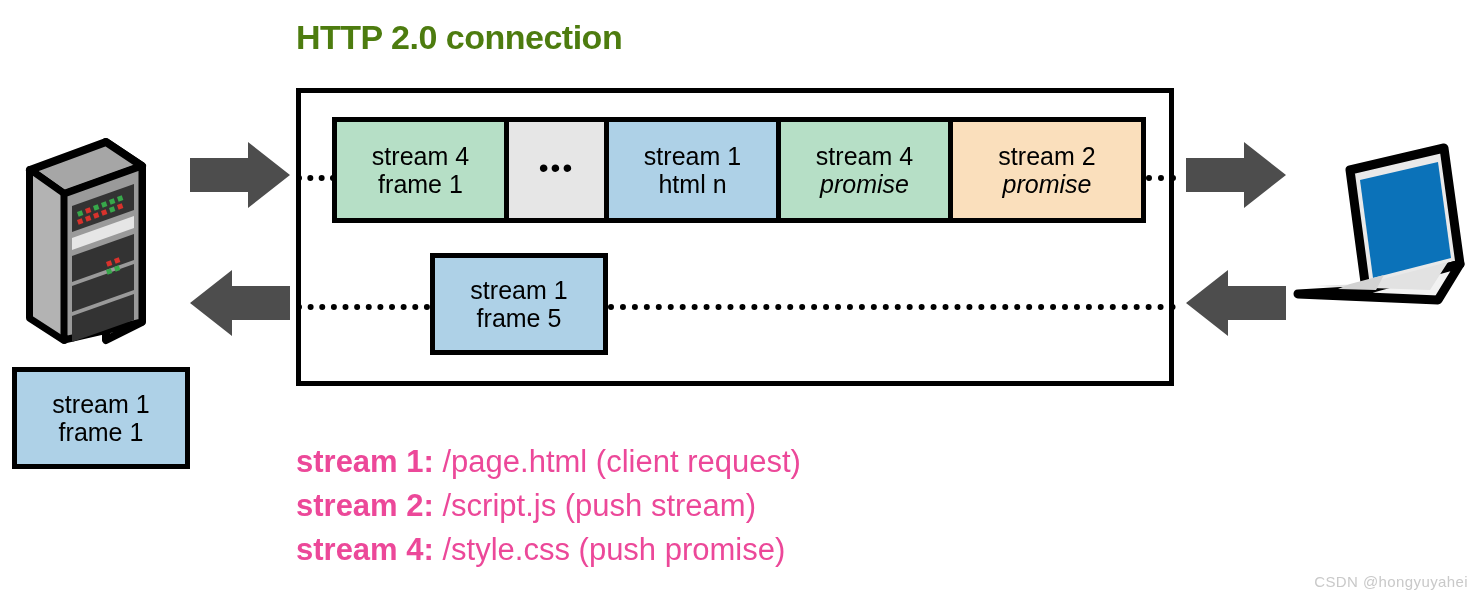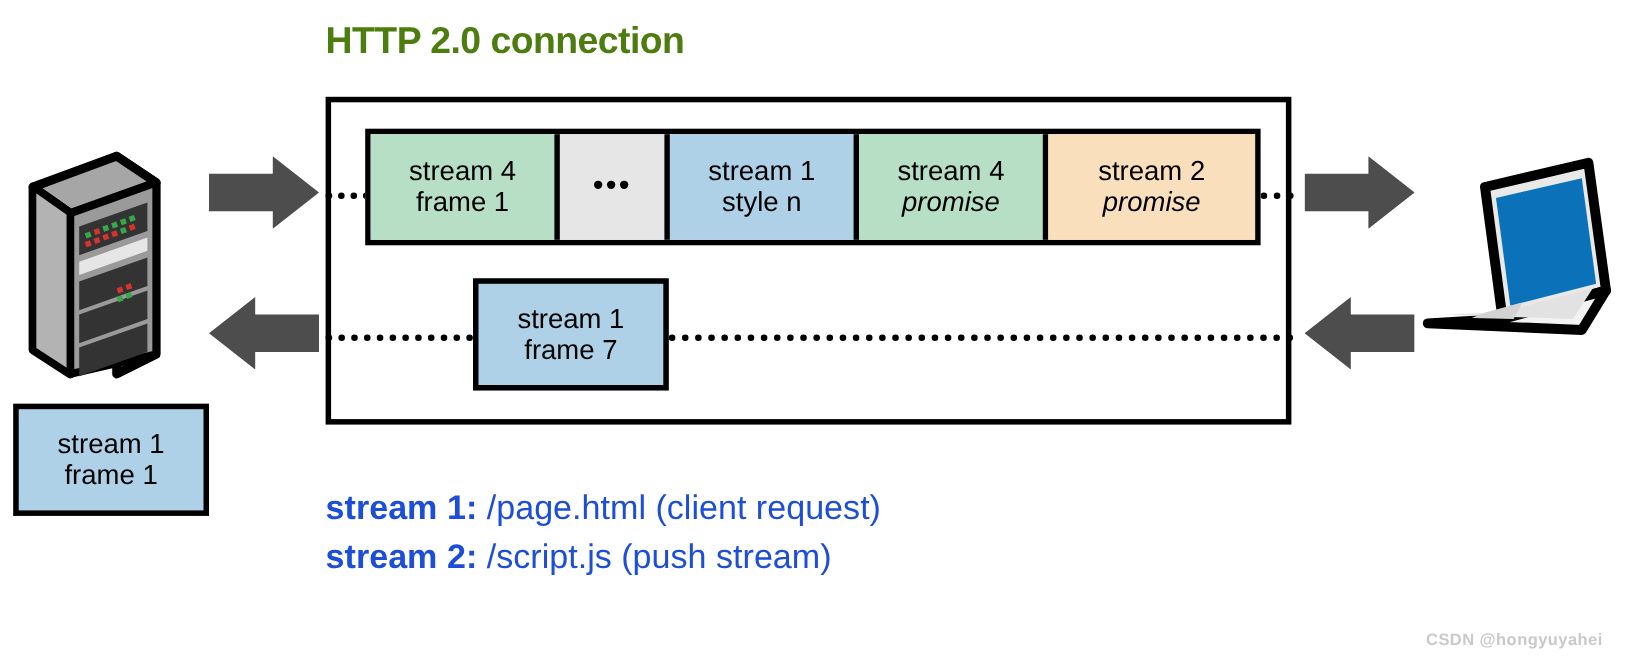--- a/index.html
+++ b/index.html
@@ -132,38 +132,37 @@
   #server-icon { position: absolute; left: 18px; top: 132px; }
   #laptop-icon { position: absolute; left: 1288px; top: 132px; }
 
   
   #legend {
     position: absolute;
     left: 296px;
     top: 440px;
     font-size: 31px;
     line-height: 1.42;
-    color: #1d4ed8;
+    color: #ec4899;
     white-space: nowrap;
   }
   .legend-row { display: block; }
   .legend-stream { font-weight: bold; }
   .legend-colon { font-weight: bold; }
   .legend-detail { font-weight: normal; }
 
   
   #watermark {
     position: absolute;
-    right: 25px;
+    right: 14px;
     bottom: 8px;
     font-size: 15px;
     color: #c9c9c9;
     letter-spacing: 0.4px;
     white-space: nowrap;
-    font-weight: bold;
   }
 </style>
 </head>
 <body>
 
 <div id="diagram-title">HTTP 2.0 connection</div>
 
 <div id="server-icon">
   <svg width="132" height="218" viewBox="0 0 132 218" xmlns="http://www.w3.org/2000/svg">
 
@@ -228,38 +227,38 @@
     <span class="cell-line-1">stream 4</span>
     <span class="cell-line-2">frame 1</span>
   </div>
 
   <div class="frame-cell cell-w-ellipsis fill-gray">
     <span class="ellipsis-dots">•••</span>
   </div>
 
   <div class="frame-cell cell-w-stream1framen fill-blue">
     <span class="cell-line-1">stream 1</span>
-    <span class="cell-line-2">style n</span>
+    <span class="cell-line-2">html n</span>
   </div>
 
   <div class="frame-cell cell-w-stream4prom fill-green">
     <span class="cell-line-1">stream 4</span>
     <span class="cell-line-2 em">promise</span>
   </div>
 
   <div class="frame-cell cell-w-stream2prom fill-orange">
     <span class="cell-line-1">stream 2</span>
     <span class="cell-line-2 em">promise</span>
   </div>
 
 </div>
 
 <div class="standalone-frame fill-blue" id="frame-inbound-stream1-frame2">
   <span>stream 1</span>
-  <span>frame 7</span>
+  <span>frame 5</span>
 </div>
 
 <div class="standalone-frame fill-blue" id="frame-pending-stream1-frame1">
   <span>stream 1</span>
   <span>frame 1</span>
 </div>
 
 <div class="arrow" id="arrow-outbound-to-client-right">
   <svg width="100" height="66" viewBox="0 0 100 66" xmlns="http://www.w3.org/2000/svg">
     <polygon points="0,16 58,16 58,0 100,33 58,66 58,50 0,50" fill="#4d4d4d"></polygon>
@@ -288,15 +287,19 @@
 
 <div id="legend">
   <span class="legend-row">
     <span class="legend-stream">stream 1</span><span class="legend-colon">:</span>
     <span class="legend-detail">/page.html  (client request)</span>
   </span>
   <span class="legend-row">
     <span class="legend-stream">stream 2</span><span class="legend-colon">:</span>
     <span class="legend-detail">/script.js  (push stream)</span>
   </span>
+  <span class="legend-row">
+    <span class="legend-stream">stream 4</span><span class="legend-colon">:</span>
+    <span class="legend-detail">/style.css  (push promise)</span>
+  </span>
 </div>
 
 <div id="watermark">CSDN @hongyuyahei</div>
 
 </body></html>

